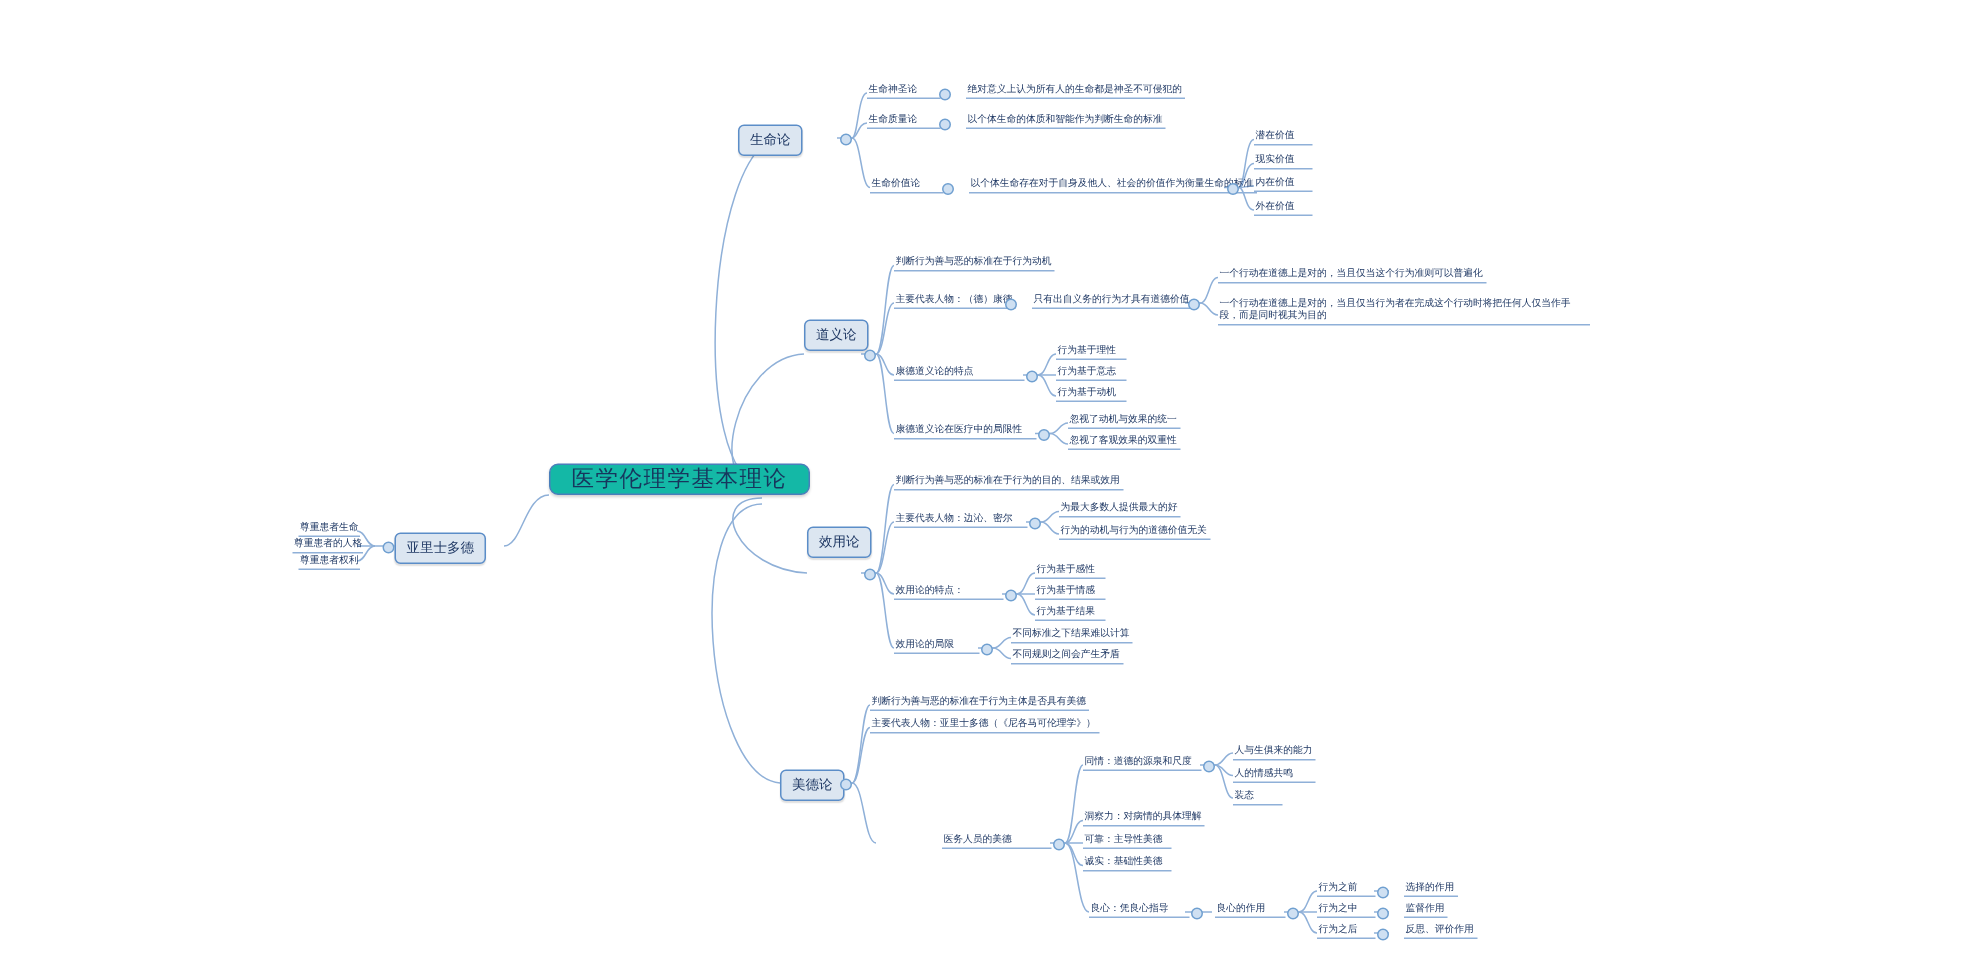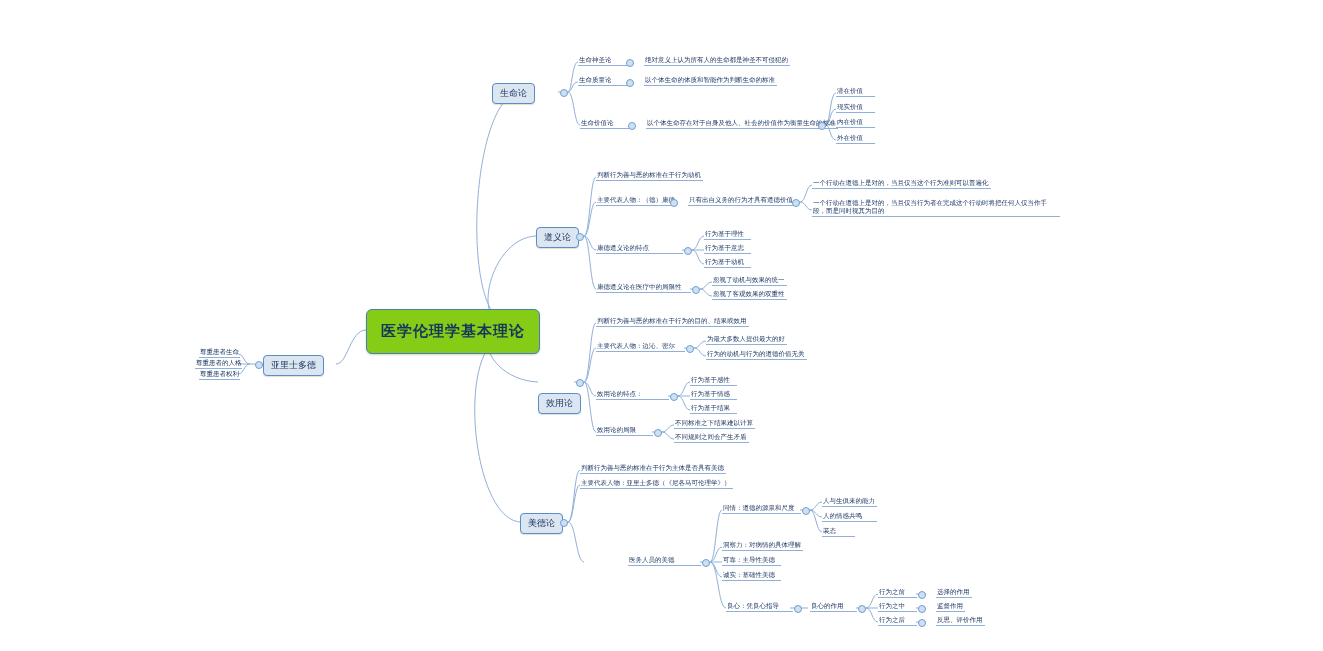--- a/index.html
+++ b/index.html
@@ -4,22 +4,22 @@
 <style>
   html,body{margin:0;padding:0;background:#ffffff;}
   body{width:1323px;height:651px;position:relative;overflow:hidden;
        font-family:"Liberation Sans","DejaVu Sans",sans-serif;color:#1f3864;}
   #canvas{position:absolute;left:0;top:0;width:1323px;height:651px;}
   svg.links{position:absolute;left:0;top:0;width:1323px;height:651px;pointer-events:none;}
   .node{position:absolute;white-space:nowrap;}
 
   
   .root{
-    background:#84cc16;border:1.5px solid #4a7ebb;border-radius:6px;
-    padding:12px 14px;font-size:15px;font-weight:bold;color:#17365d;
+    background:#14b8a6;border:1.5px solid #4a7ebb;border-radius:6px;
+    padding:0 14px;font-size:15px;font-weight:normal;color:#17365d;
     box-shadow:0 1px 2px rgba(0,0,0,.18);letter-spacing:1px;
   }
   
   .branch{
     background:#dce6f1;border:1px solid #5b8dc8;border-radius:4px;
     padding:3px 7px;font-size:9px;color:#1f3864;
     box-shadow:0 1px 1px rgba(0,0,0,.13);
   }
   
   .leaf{
@@ -154,21 +154,21 @@
   <div class="node leaf" style="left:580px;top:118px;width:46px;">生命价值论</div>
   <div class="dot" style="left:628px;top:122px;"></div>
   <div class="node leaf" style="left:646px;top:118px;">以个体生命存在对于自身及他人、社会的价值作为衡量生命的标准</div>
   <div class="dot" style="left:818px;top:122px;"></div>
 
   <div class="node leaf" style="left:836px;top:86px;width:36px;">潜在价值</div>
   <div class="node leaf" style="left:836px;top:102px;width:36px;">现实价值</div>
   <div class="node leaf" style="left:836px;top:117px;width:36px;">内在价值</div>
   <div class="node leaf" style="left:836px;top:133px;width:36px;">外在价值</div>
 
-  <div class="node branch" style="left:536px;top:227px;">道义论</div>
+  <div class="node branch" style="left:536px;top:213px;">道义论</div>
   <div class="dot" style="left:576px;top:233px;"></div>
 
   <div class="node leaf" style="left:596px;top:170px;">判断行为善与恶的标准在于行为动机</div>
 
   <div class="node leaf" style="left:596px;top:195px;">主要代表人物：（德）康德</div>
   <div class="dot" style="left:670px;top:199px;"></div>
   <div class="node leaf" style="left:688px;top:195px;">只有出自义务的行为才具有道德价值</div>
   <div class="dot" style="left:792px;top:199px;"></div>
   <div class="node leaf" style="left:812px;top:178px;">一个行动在道德上是对的，当且仅当这个行为准则可以普遍化</div>
   <div class="node leaf wrap" style="left:812px;top:198px;width:245px;">一个行动在道德上是对的，当且仅当行为者在完成这个行动时将把任何人仅当作手段，而是同时视其为目的</div>
@@ -177,21 +177,21 @@
   <div class="dot" style="left:684px;top:247px;"></div>
   <div class="node leaf" style="left:704px;top:229px;width:44px;">行为基于理性</div>
   <div class="node leaf" style="left:704px;top:243px;width:44px;">行为基于意志</div>
   <div class="node leaf" style="left:704px;top:257px;width:44px;">行为基于动机</div>
 
   <div class="node leaf" style="left:596px;top:282px;width:92px;">康德道义论在医疗中的局限性</div>
   <div class="dot" style="left:692px;top:286px;"></div>
   <div class="node leaf" style="left:712px;top:275px;">忽视了动机与效果的统一</div>
   <div class="node leaf" style="left:712px;top:289px;">忽视了客观效果的双重性</div>
 
-  <div class="node branch" style="left:538px;top:393px;">效用论</div>
+  <div class="node branch" style="left:538px;top:351px;">效用论</div>
   <div class="dot" style="left:576px;top:379px;"></div>
 
   <div class="node leaf" style="left:596px;top:316px;">判断行为善与恶的标准在于行为的目的、结果或效用</div>
 
   <div class="node leaf" style="left:596px;top:341px;width:86px;">主要代表人物：边沁、密尔</div>
   <div class="dot" style="left:686px;top:345px;"></div>
   <div class="node leaf" style="left:706px;top:334px;">为最大多数人提供最大的好</div>
   <div class="node leaf" style="left:706px;top:349px;">行为的动机与行为的道德价值无关</div>
 
   <div class="node leaf" style="left:596px;top:389px;width:70px;">效用论的特点：</div>

